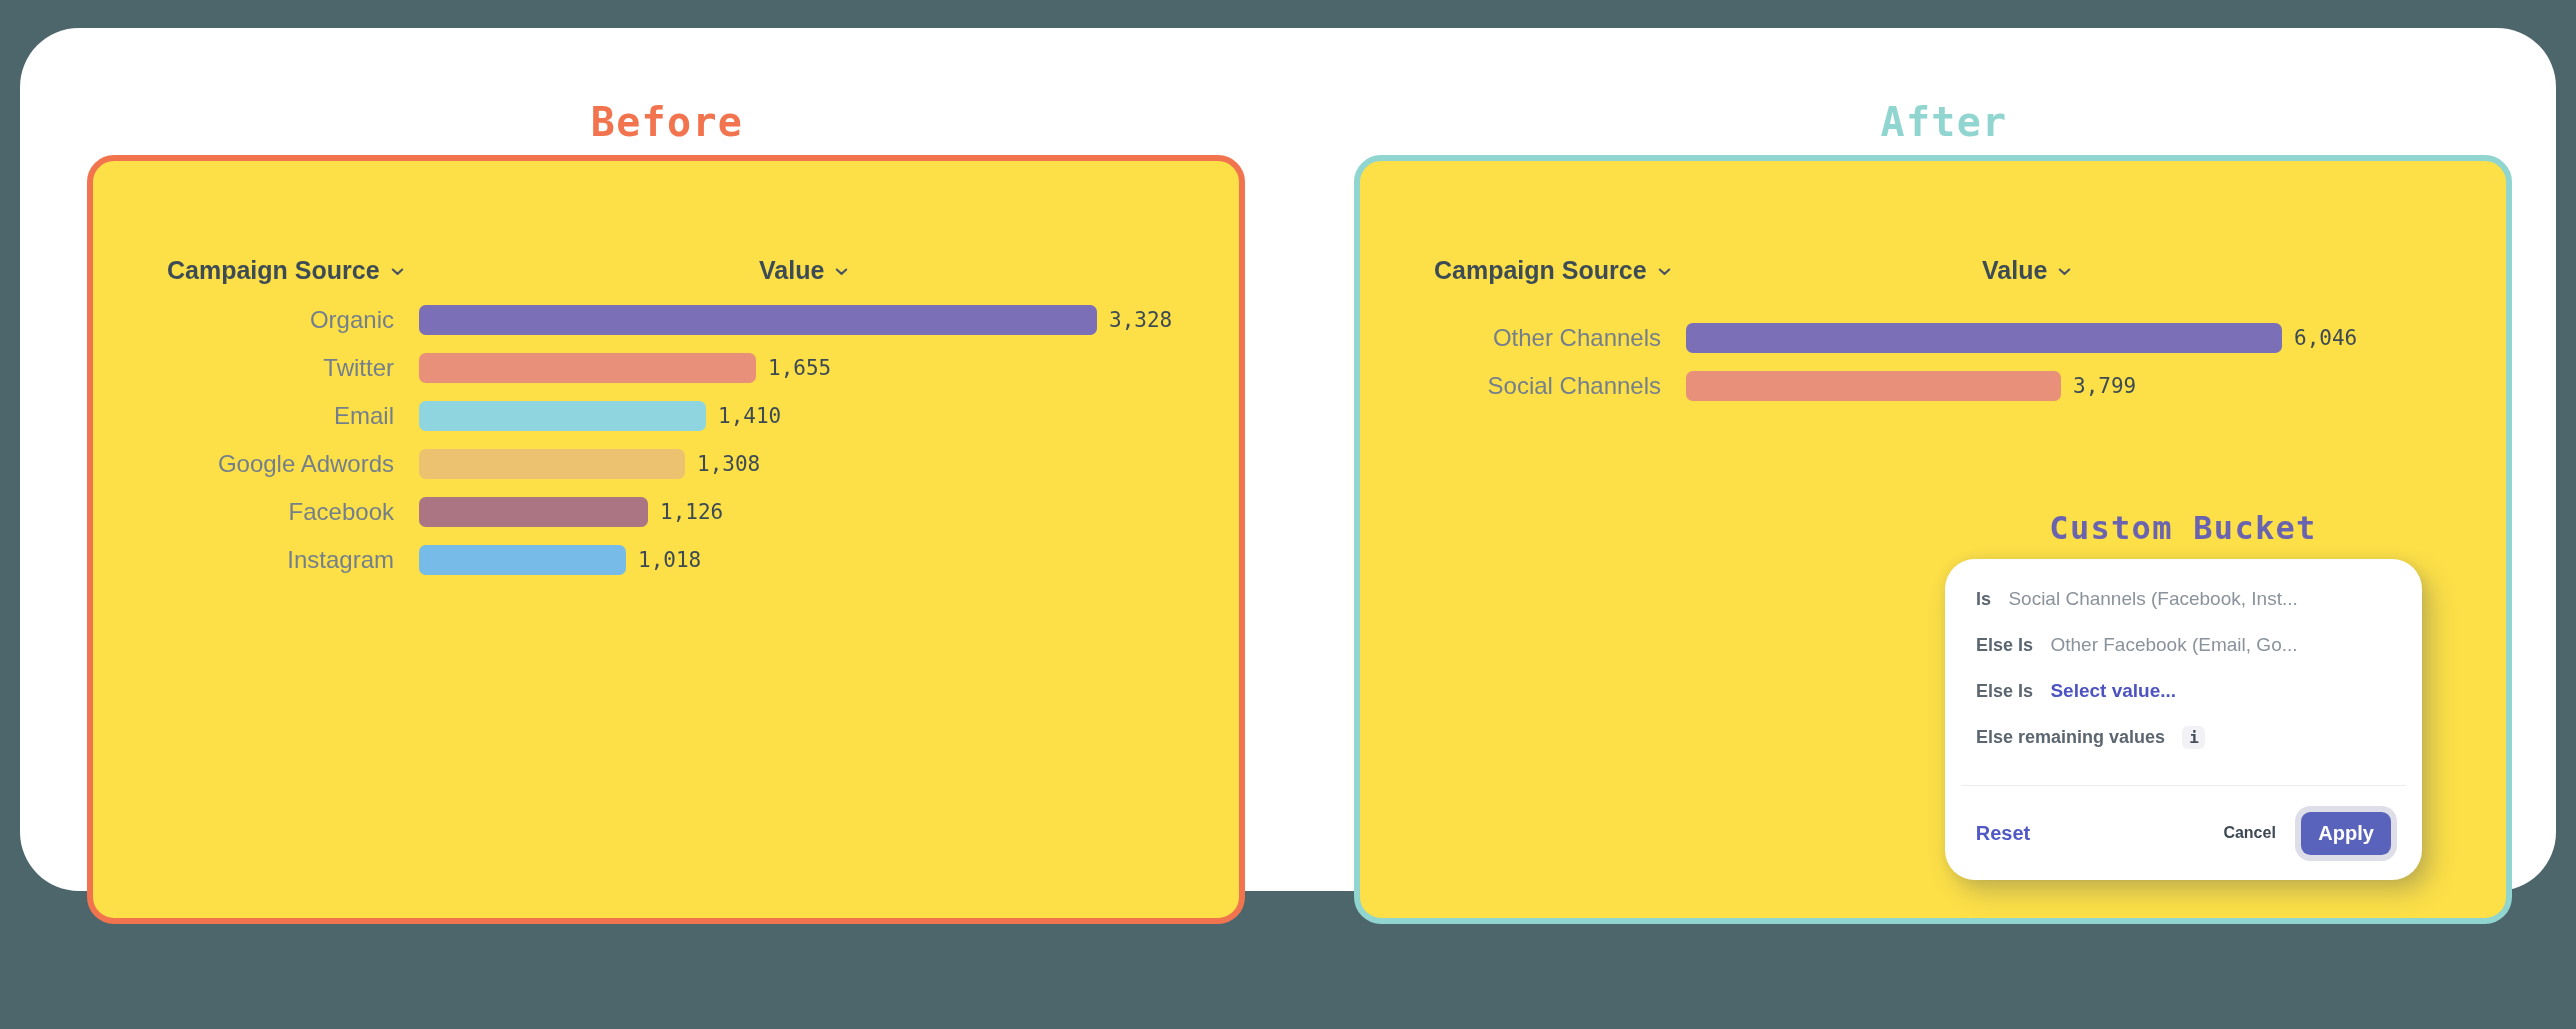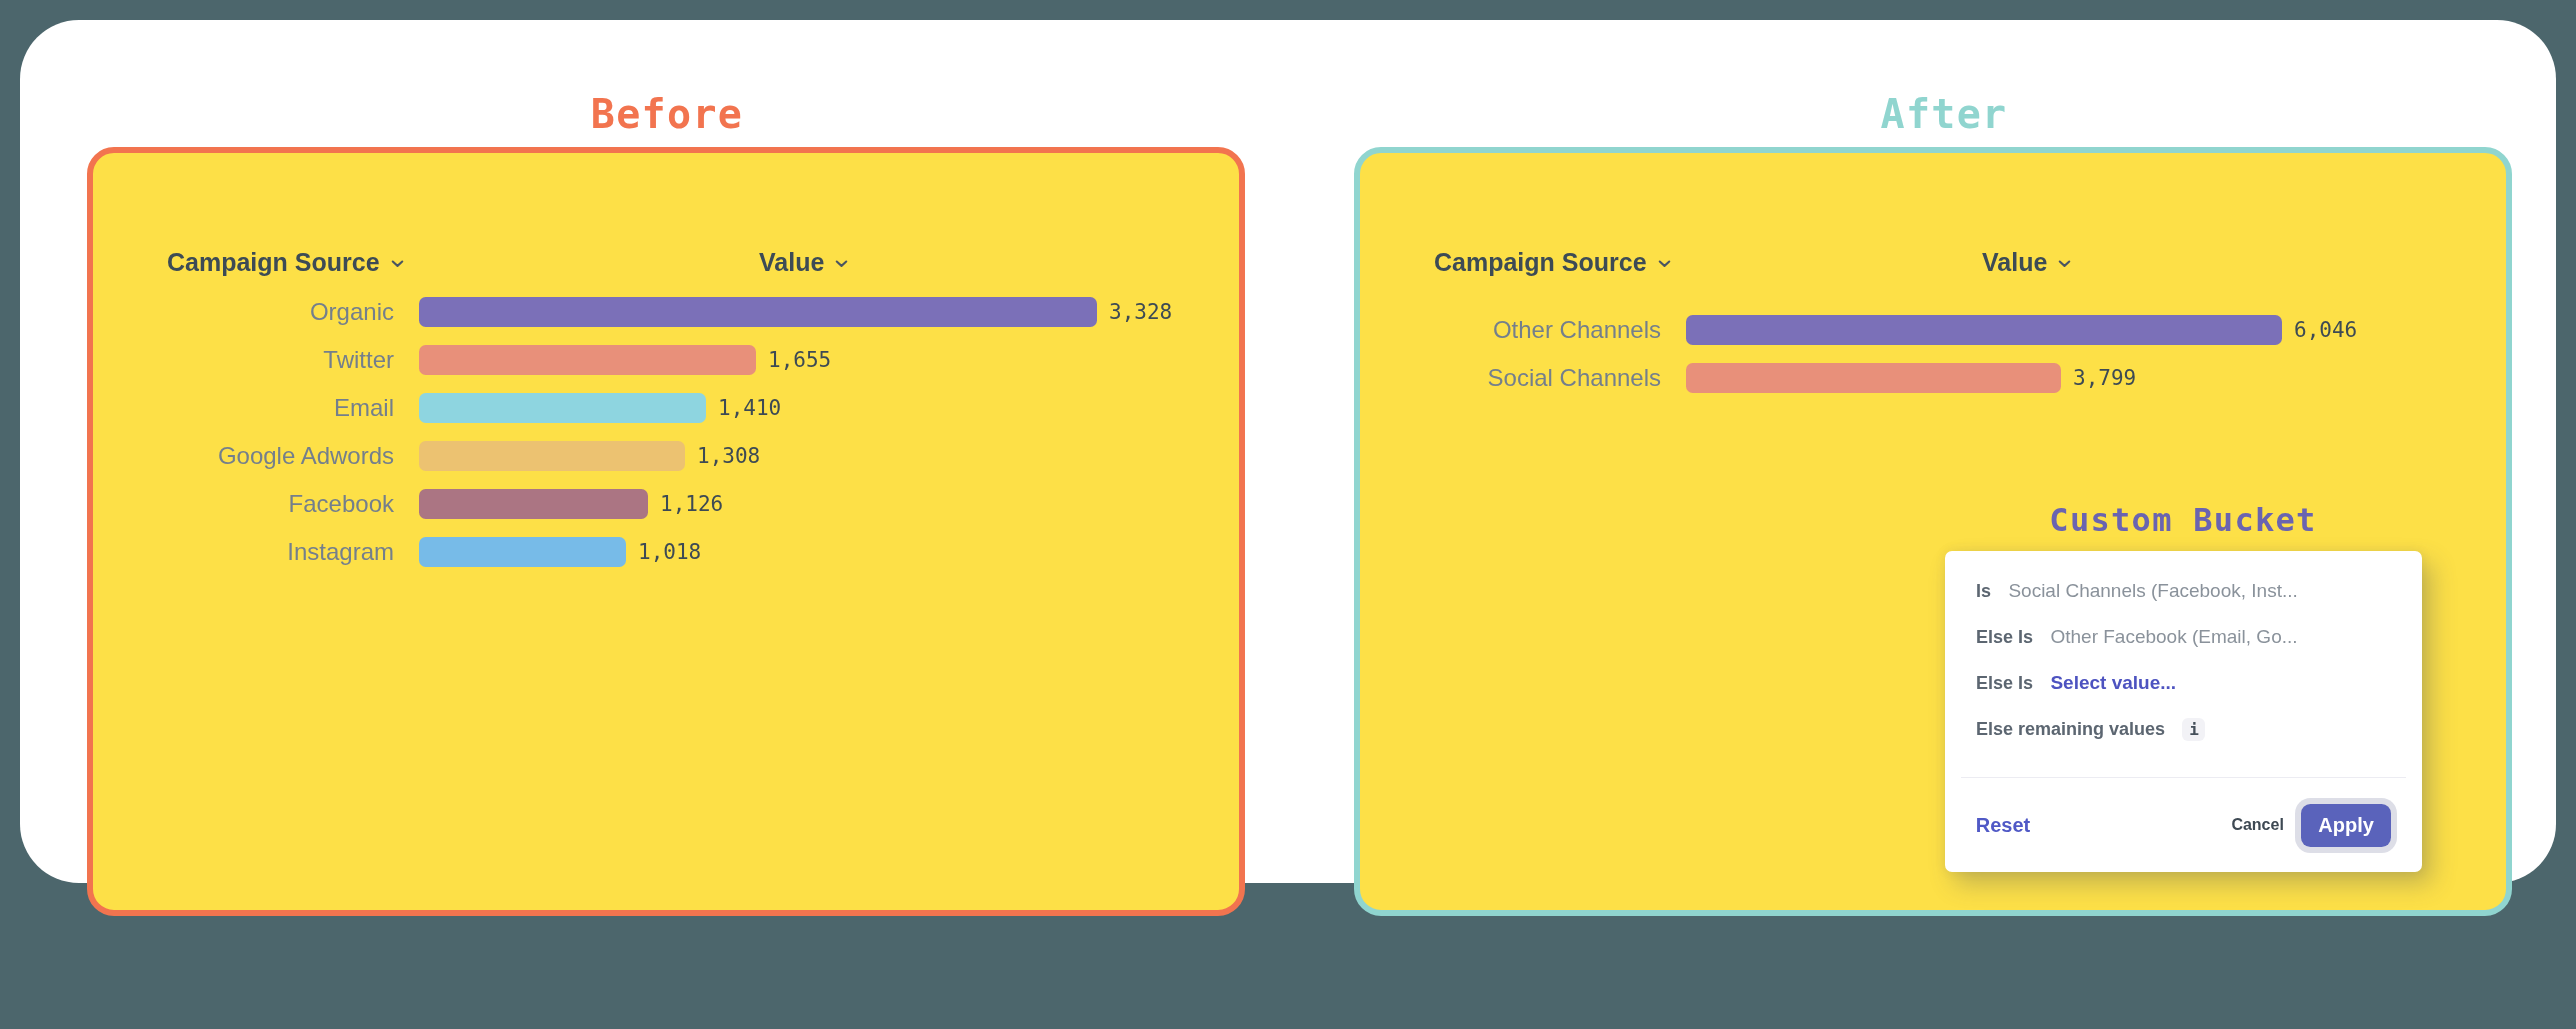--- a/index.html
+++ b/index.html
@@ -6,21 +6,21 @@
     --background:#4C666C; --card-bg:#FFFFFF;
     --before-accent:#F2744F; --after-accent:#90D5CF;
     --header-text:#3D4B55; --label-text:#747F8C; --value-text:#3D4A54;
     --bucket-title:#6A64B0; --link-purple:#4D53C0; --reset-purple:#5059C6;
     --cancel-text:#3E4953; --apply-bg:#5A63BB; --apply-ring:#DDDEE7;
     --rule-keyword:#5C6671; --rule-muted:#8A929B; --divider:#ECECF2; --chip-bg:#F2F2F6;
   }
   *{margin:0;padding:0;box-sizing:border-box;}
   html,body{width:2576px;height:1029px;overflow:hidden;}
   body{background:var(--background);font-family:"Liberation Sans",sans-serif;position:relative;}
-  .card{position:absolute;left:20px;top:20px;width:2536px;height:863px;background:var(--card-bg);border-radius:59px;}
+  .card{position:absolute;left:20px;top:28px;width:2536px;height:863px;background:var(--card-bg);border-radius:59px;}
 
   .panel-title{position:absolute;top:94px;transform:translate(-50%,-50%);
     font-family:"DejaVu Sans Mono",monospace;font-weight:700;font-size:40px;letter-spacing:1.3px;white-space:nowrap;}
   .before-title{left:647px;color:var(--before-accent);}
   .after-title{left:1924px;color:var(--after-accent);}
 
   .panel{position:absolute;top:127px;width:1158px;height:769px;border-radius:27px;border:6px solid;background:#fde047;}
   .panel.before{left:67px;border-color:var(--before-accent);}
   .panel.after{left:1334px;border-color:var(--after-accent);}
 
@@ -36,37 +36,37 @@
   .panel.after  .rows{top:153px;}
   .row{display:flex;align-items:center;height:48px;}
   .row-label{width:301px;text-align:right;font-size:24px;color:var(--label-text);white-space:nowrap;}
   .bar{margin-left:25px;height:30px;border-radius:6.7px;flex:0 0 auto;}
   .row-value{margin-left:12px;font-family:"DejaVu Sans Mono",monospace;font-size:21px;color:var(--value-text);white-space:nowrap;}
 
   .bucket-title{position:absolute;left:2163px;top:500px;transform:translate(-50%,-50%);
     font-family:"DejaVu Sans Mono",monospace;font-weight:700;font-size:32px;letter-spacing:1.3px;
     color:var(--bucket-title);white-space:nowrap;}
 
-  .dialog{position:absolute;left:1925px;top:531px;width:477px;height:321px;background:#fff;border-radius:7px;
+  .dialog{position:absolute;left:1925px;top:531px;width:477px;height:321px;background:#fff;border-radius:30px;
     box-shadow:9.4px 12px 24px rgba(70,80,95,.30),0 0 10.7px rgba(70,80,95,.10);}
   .dialog-rules{position:absolute;top:17.4px;left:31px;right:19px;}
   .rule{display:flex;align-items:center;height:46px;gap:17.4px;white-space:nowrap;overflow:hidden;}
   .rule-keyword{font-weight:700;font-size:18px;color:var(--rule-keyword);}
   .rule-value{font-size:19px;}
   .rule-value.muted{color:var(--rule-muted);cursor:pointer;}
   .rule-value.link{color:var(--link-purple);font-weight:700;cursor:pointer;}
   .info-chip{width:23px;height:23px;border-radius:6px;background:var(--chip-bg);display:grid;place-items:center;
     font-family:"DejaVu Sans Mono",monospace;font-size:16px;font-weight:700;color:#454F5A;margin-left:0px;cursor:pointer;}
 
   .dialog-footer{position:absolute;left:16px;right:16px;bottom:0;height:95px;border-top:1.3px solid var(--divider);
     display:flex;align-items:center;padding:0 14.8px;}
   .btn{background:none;border:none;cursor:pointer;font-family:"Liberation Sans",sans-serif;white-space:nowrap;}
   .reset-btn{font-size:20px;font-weight:700;color:var(--reset-purple);}
   .cancel-btn{margin-left:auto;font-size:16px;font-weight:600;color:var(--cancel-text);}
-  .apply-btn{margin-left:17px;background:var(--apply-bg);color:#fff;font-size:20px;font-weight:600;
+  .apply-btn{margin-left:25px;background:var(--apply-bg);color:#fff;font-size:20px;font-weight:600;
     padding:10px 17.4px;border-radius:9.4px;box-shadow:0 0 0 6px var(--apply-ring);}
 </style>
 </head>
 <body>
 
 <div class="card">
 
   <div class="panel-title before-title">Before</div>
   <div class="panel-title after-title">After</div>
 

